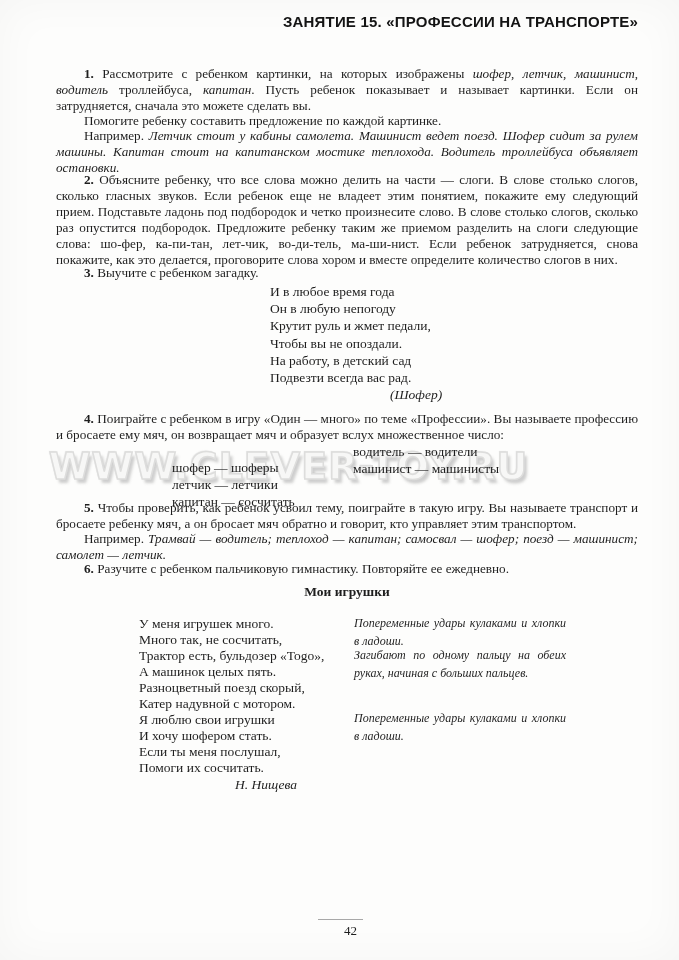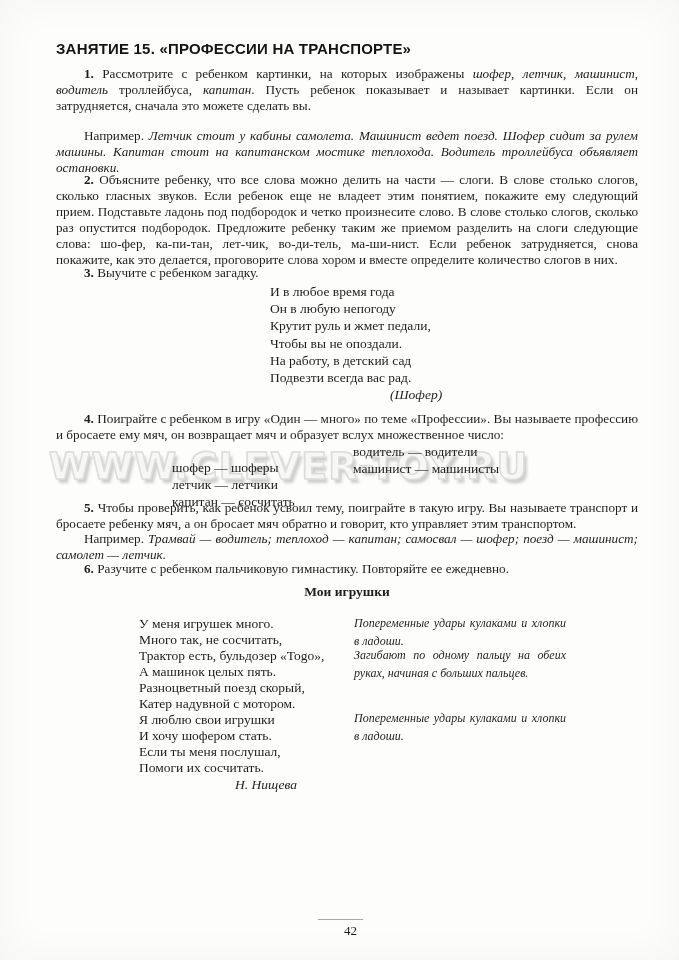--- a/index.html
+++ b/index.html
@@ -7,25 +7,24 @@
     position:relative;
     width:679px;height:960px;
     background:#fdfdfc;
     font-family:"Liberation Serif", serif;
     color:#1e1e1e;
     overflow:hidden;
     box-shadow:inset 0 0 45px rgba(0,0,0,0.035);
   }
   .title{
     position:absolute;left:56px;top:13px;width:582px;
-    text-align:left;
+    text-align:right;
     font-family:"Liberation Sans", sans-serif;
     font-weight:bold;font-size:15px;letter-spacing:0.2px;
     color:#141414;
-    margin-top:27px;
   }
   .para{
     position:absolute;left:56px;width:582px;margin:0;
     font-size:13.2px;line-height:16px;
     text-align:justify;text-indent:28px;
     z-index:2;
   }
   .run-b{font-weight:bold;}
   .run-i{font-style:italic;}
   .riddle{
@@ -78,20 +77,21 @@
 </head>
 <body>
 
 <div class="page">
 
   <div class="watermark">WWW.CLEVER-TOY.RU</div>
 
   <div class="title">ЗАНЯТИЕ 15. «ПРОФЕССИИ НА ТРАНСПОРТЕ»</div>
 
   <p class="para" style="top:66px"><span class="run-b">1.</span><span> Рассмотрите с ребенком картинки, на которых изображены </span><span class="run-i">шофер</span><span>, </span><span class="run-i">летчик</span><span>, </span><span class="run-i">машинист</span><span>, </span><span class="run-i">водитель</span><span> троллейбуса, </span><span class="run-i">капитан</span><span>. Пусть ребенок показывает и называет картинки. Если он затрудняется, сначала это можете сделать вы.</span></p>
+  <p class="para" style="top:113px">Помогите ребенку составить предложение по каждой картинке.</p>
   <p class="para" style="top:128px"><span>Например. </span><span class="run-i">Летчик стоит у кабины самолета. Машинист ведет поезд. Шофер сидит за рулем машины. Капитан стоит на капитанском мостике теплохода. Водитель троллейбуса объявляет остановки.</span></p>
   <p class="para" style="top:172px"><span class="run-b">2.</span><span> Объясните ребенку, что все слова можно делить на части — слоги. В слове столько слогов, сколько гласных звуков. Если ребенок еще не владеет этим понятием, покажите ему следующий прием. Подставьте ладонь под подбородок и четко произнесите слово. В слове столько слогов, сколько раз опустится подбородок. Предложите ребенку таким же приемом разделить на слоги следующие слова: шо-фер, ка-пи-тан, лет-чик, во-ди-тель, ма-ши-нист. Если ребенок затрудняется, снова покажите, как это делается, проговорите слова хором и вместе определите количество слогов в них.</span></p>
   <p class="para" style="top:265px"><span class="run-b">3.</span><span> Выучите с ребенком загадку.</span></p>
 
   <div class="riddle">
     <div>
         <div class="line">И в любое время года</div>
         <div class="line">Он в любую непогоду</div>
         <div class="line">Крутит руль и жмет педали,</div>
         <div class="line">Чтобы вы не опоздали.</div>

